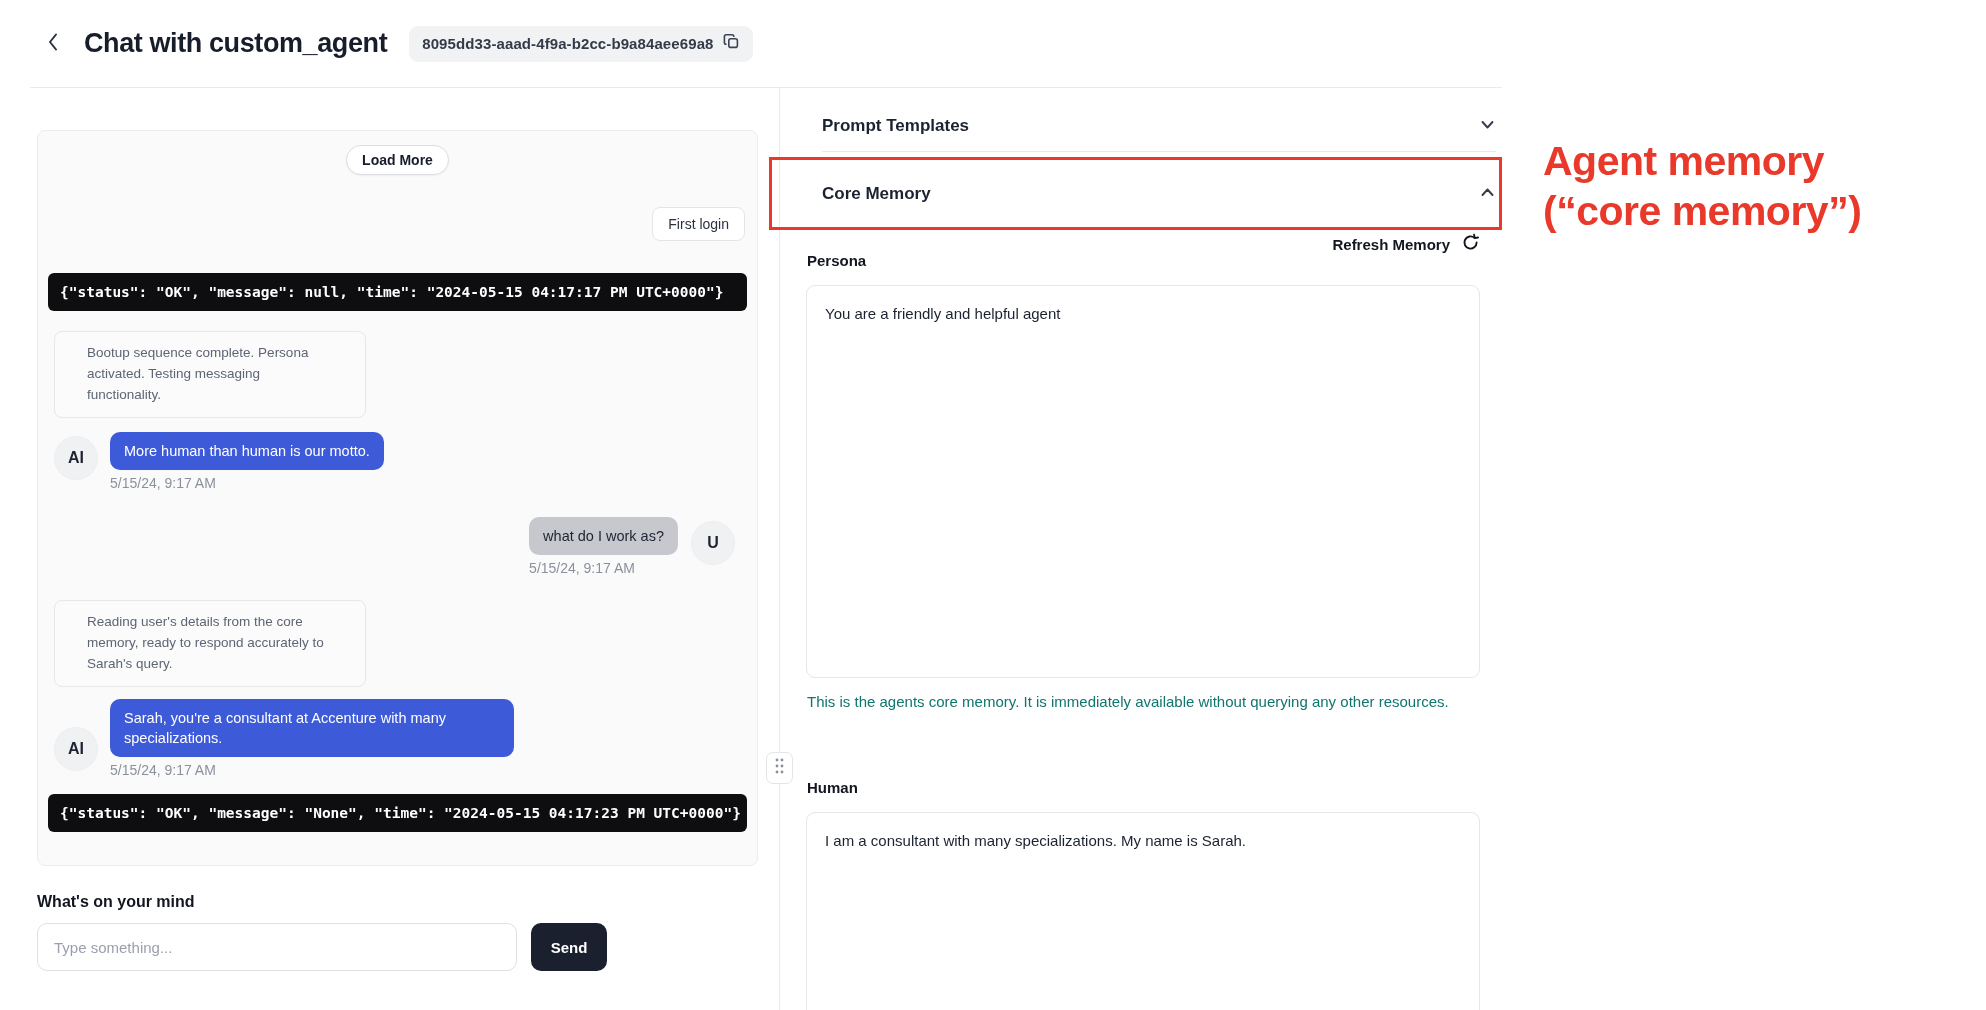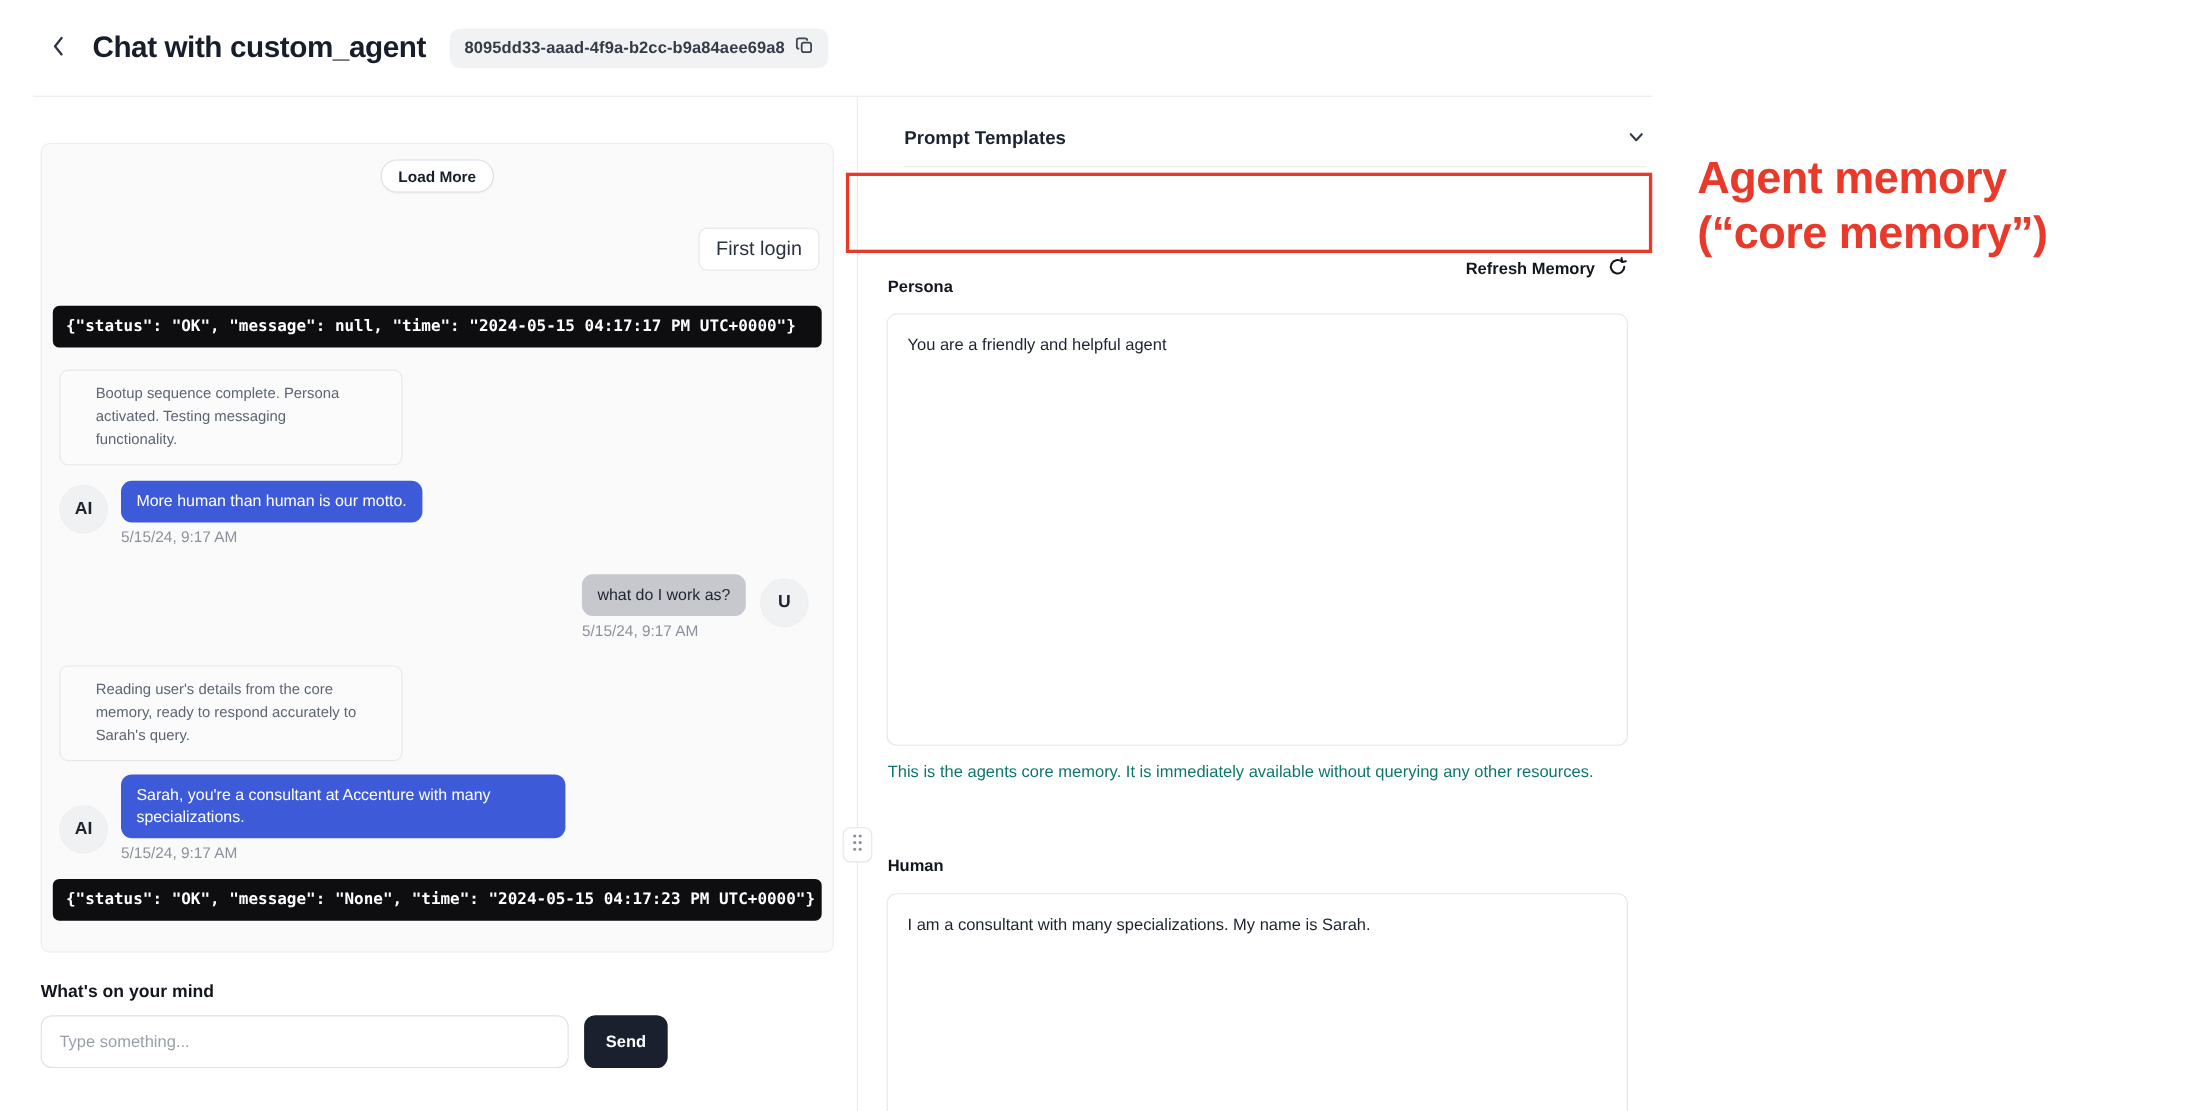--- a/index.html
+++ b/index.html
@@ -20,21 +20,21 @@
   
   .chat-panel { position: absolute; left: 37px; top: 130px; width: 721px; height: 736px;
     background: #fafafa; border: 1px solid #ececef; border-radius: 8px;
     padding: 12px 10px; overflow: hidden; }
   .load-more { display: block; margin: 2px auto 0; height: 30px; padding: 0 15px;
     background: #ffffff; border: 1px solid #dcdee2; border-radius: 15px;
     font-family: "Liberation Sans", sans-serif; font-size: 14px; font-weight: 700; color: #171d2a;
     box-shadow: 0 1px 2px rgba(0,0,0,0.05); cursor: pointer; }
   .first-login-wrap { display: flex; justify-content: flex-end; margin: 32px 2px 0 0; }
   .first-login { background: #ffffff; border: 1px solid #e3e5e9; border-radius: 8px;
-    padding: 8px 15px; font-size: 18px; color: #2a3240; }
+    padding: 8px 15px; font-size: 14px; color: #2a3240; }
   .json-bar { margin-top: 32px; width: 100%; background: #0e0e10; color: #ffffff;
     border-radius: 6px; padding: 11px 12px; font-family: "DejaVu Sans Mono", monospace;
     font-size: 14.5px; font-weight: 700; white-space: nowrap; overflow: hidden; }
   .json-bar.second { margin-top: 16px; }
   .sys-box { margin: 20px 0 0 6px; width: 312px; background: #fbfbfc; border: 1px solid #e6e7ea;
     border-radius: 8px; padding: 11px 32px; font-size: 13.5px; line-height: 1.55; color: #5d6573; }
   .sys-box.second { margin-top: 24px; }
   .msg-row { display: flex; align-items: flex-end; margin: 14px 0 0 6px; }
   .msg-row.ai-first { margin-top: 14px; }
   .msg-row.ai-second { margin-top: 12px; }
@@ -181,20 +181,28 @@
 
   <button class="section-row prompt">
     <span class="section-label">Prompt Templates</span>
     <span>
       <svg width="17" height="17" viewBox="0 0 17 17">
           <polyline points="3.5,6 8.5,11.5 13.5,6" fill="none" stroke="#343c4a" stroke-width="1.9" stroke-linecap="round" stroke-linejoin="round"></polyline>
         </svg>
     </span>
   </button>
 
+  <button class="section-row core">
+    <span class="section-label">Core Memory</span>
+    <span>
+      <svg width="17" height="17" viewBox="0 0 17 17">
+          <polyline points="3.5,11 8.5,5.5 13.5,11" fill="none" stroke="#343c4a" stroke-width="1.9" stroke-linecap="round" stroke-linejoin="round"></polyline>
+        </svg>
+    </span>
+  </button>
 
   <button class="refresh-row">
     <span class="refresh-label">Refresh Memory</span>
     <span>
       <svg width="19" height="19" viewBox="0 0 19 19">
         <path d="M15.6 9.5 a6.1 6.1 0 1 1 -2.1 -4.6" fill="none" stroke="#12161f" stroke-width="1.9" stroke-linecap="round"></path>
         <polyline points="13.1,1.7 13.7,5.1 17,4.5" fill="none" stroke="#12161f" stroke-width="1.9" stroke-linecap="round" stroke-linejoin="round"></polyline>
       </svg>
     </span>
   </button>

